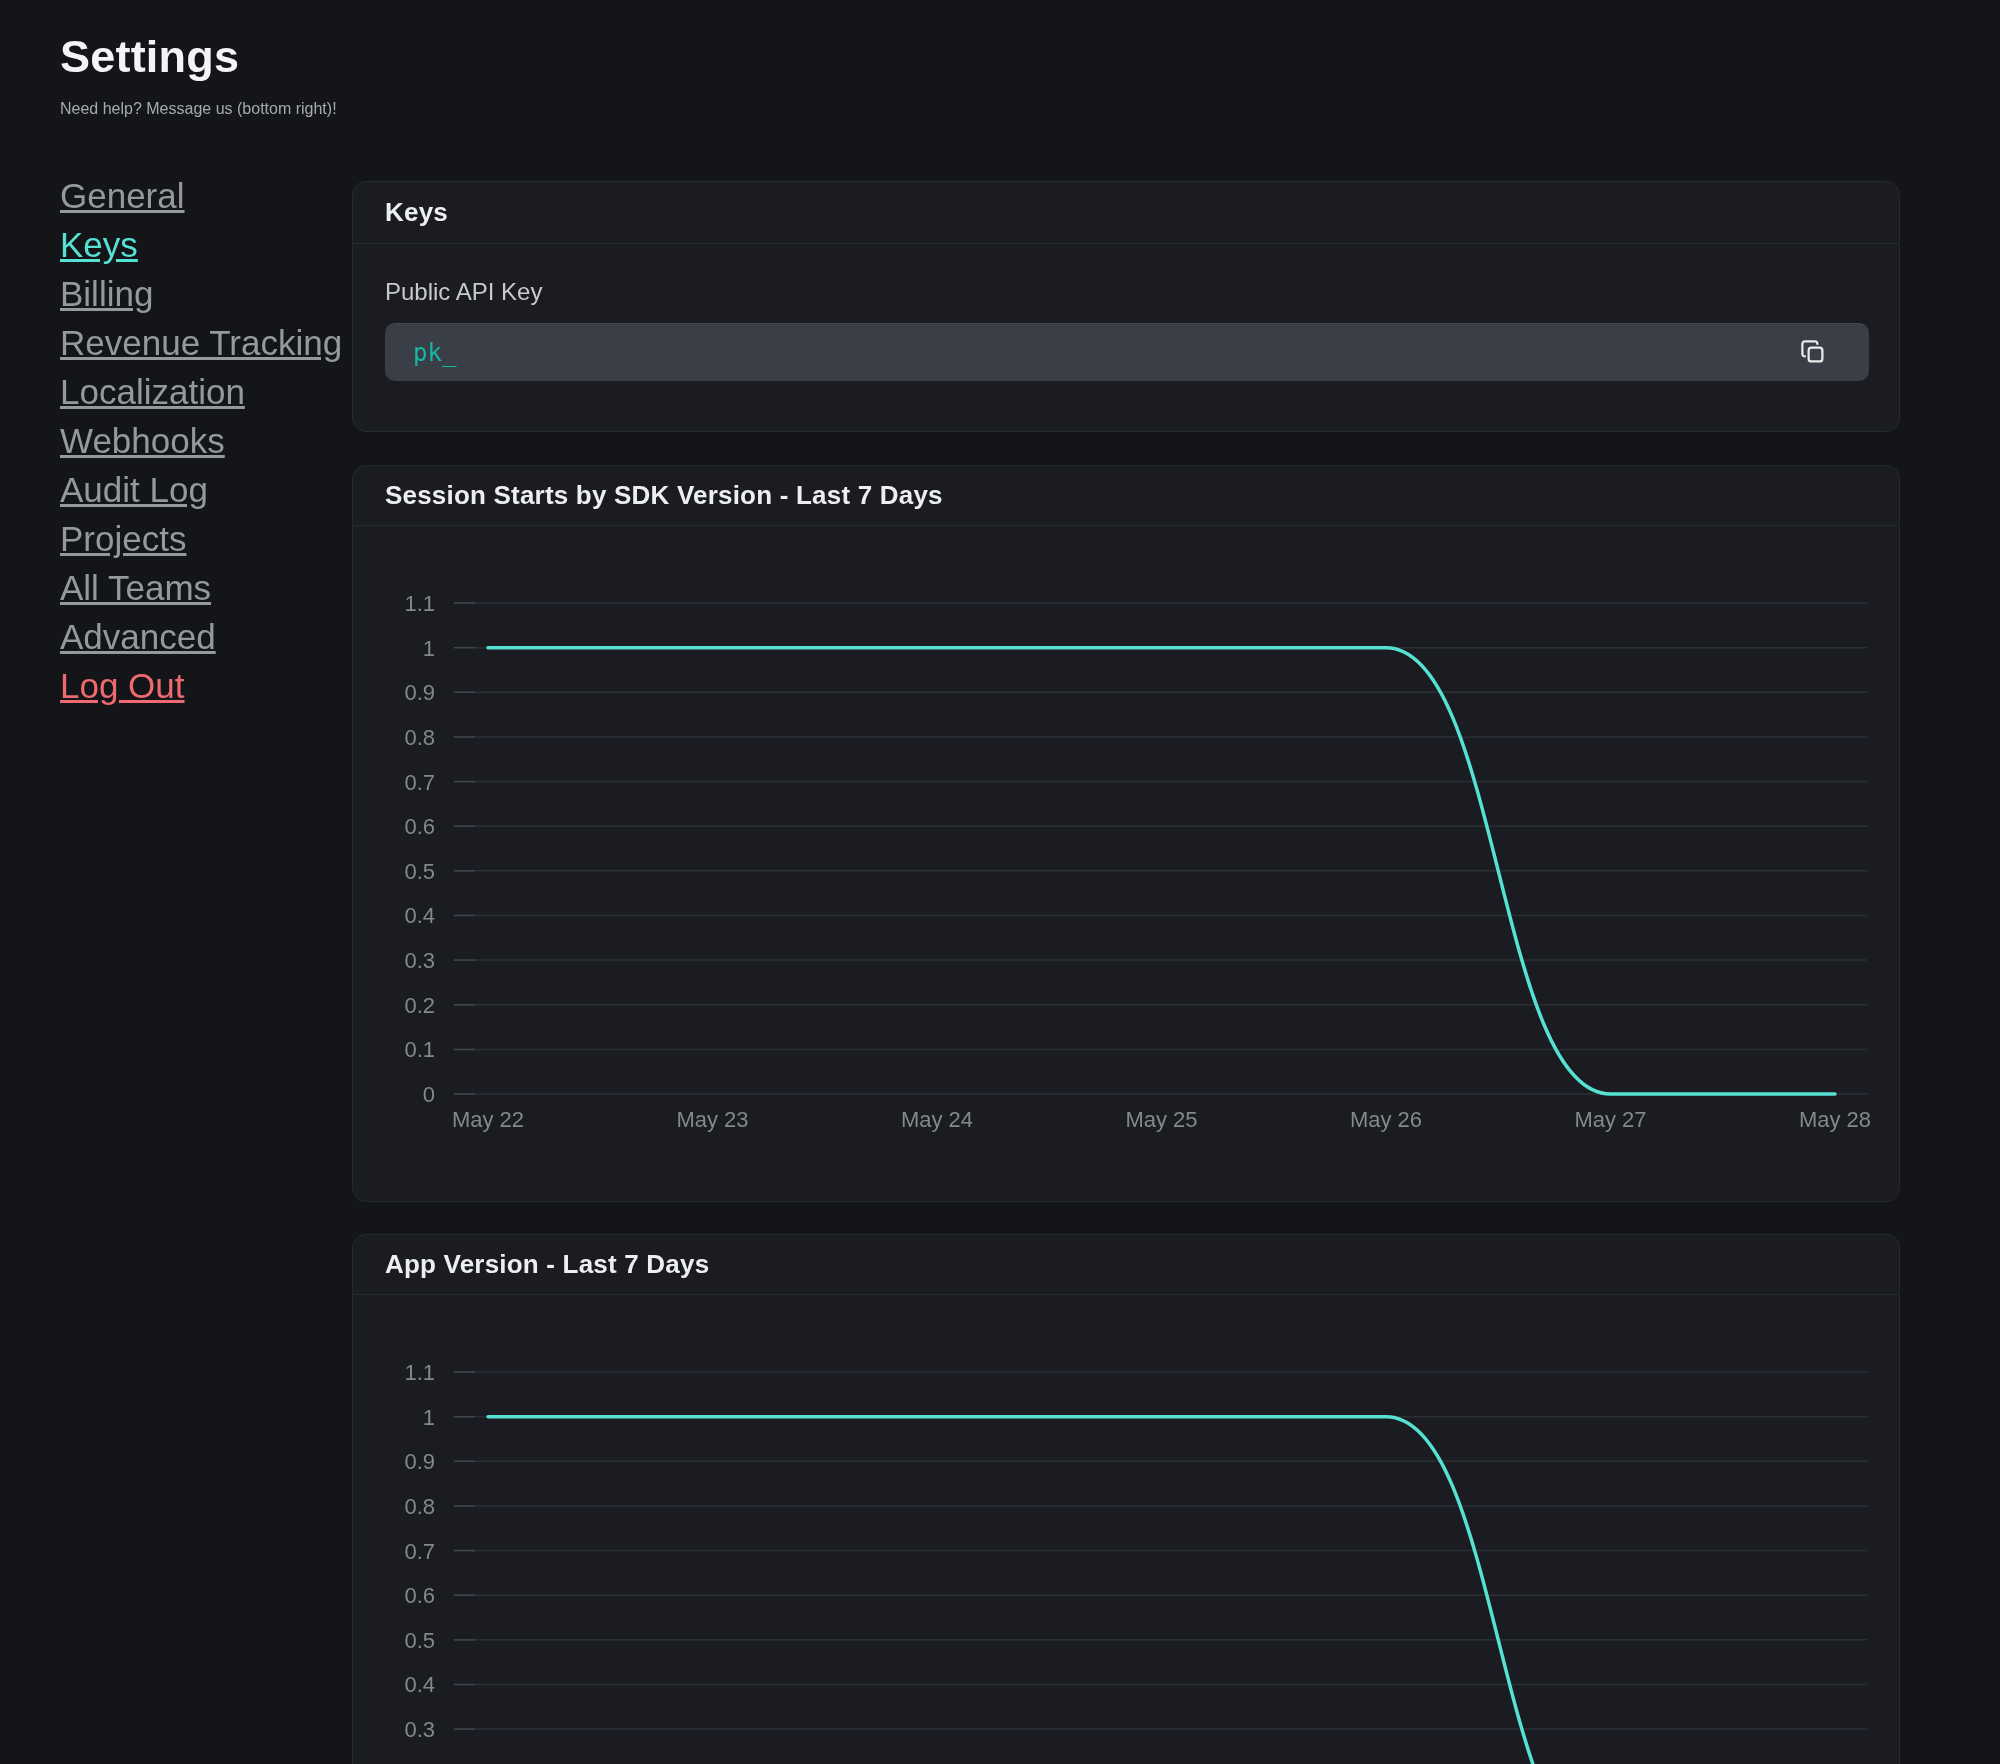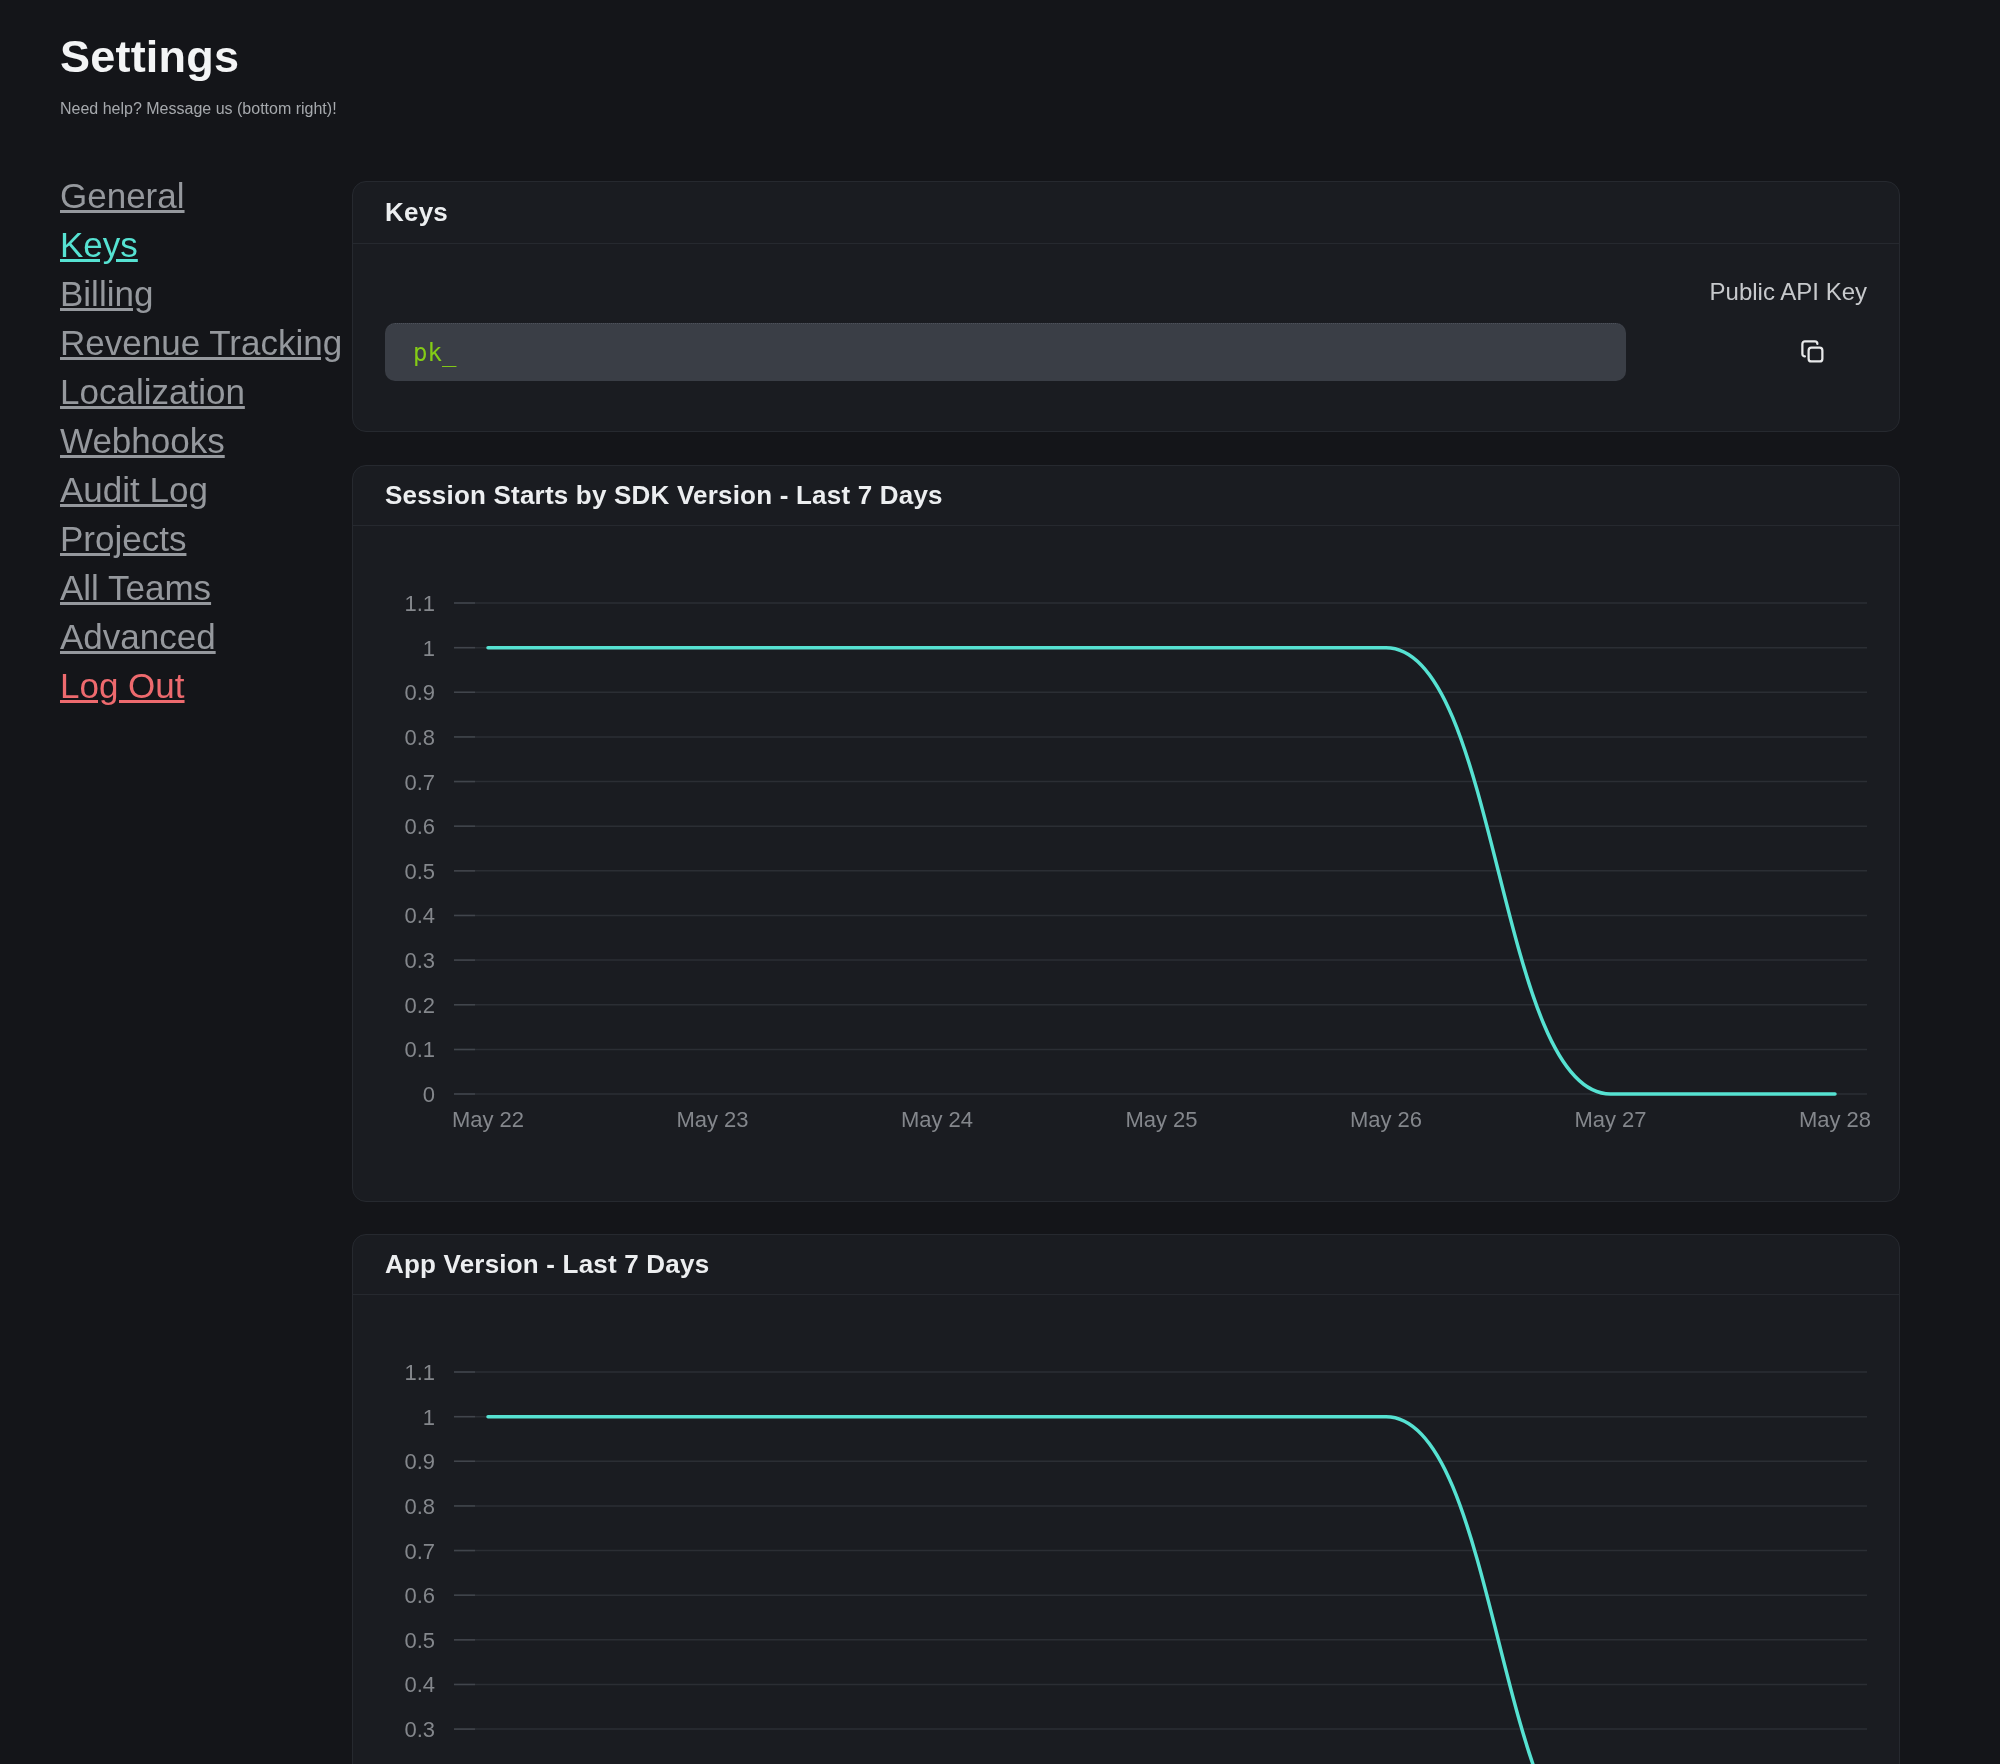--- a/index.html
+++ b/index.html
@@ -41,31 +41,31 @@
   .card-header {
     height: 62px;
     display: flex; align-items: center;
     padding: 0 32px;
     border-bottom: 1px solid #26292f;
   }
   .card-title { font-size: 26px; font-weight: 700; color: #eceef0; letter-spacing: 0.2px; }
 
   #keys-card { margin-top: 10px; height: 251px; }
   #keys-card .card-body { padding: 34px 32px 0 32px; }
-  .field-label { font-size: 24px; color: #c7c9cc; display: block; text-align: right; }
+  .field-label { font-size: 24px; color: #c7c9cc; display: block; }
   .input-wrap { position: relative; margin-top: 17px; }
   .api-key-input {
-    width: 1241px; height: 58px;
+    width: 1484px; height: 58px;
     background: #3a3e46;
     border: none; outline: none;
     border-top: 1px dotted #4d515a;
     border-radius: 10px;
     padding: 0 70px 0 28px;
     font-family: "DejaVu Sans Mono", monospace;
-    font-size: 24px; color: #84cc16;
+    font-size: 24px; color: #14b8a6;
   }
   .copy-btn {
     position: absolute; right: 36px; top: 50%;
     transform: translateY(-50%);
     width: 36px; height: 36px;
     background: transparent; border: none; cursor: pointer;
     display: flex; align-items: center; justify-content: center;
     padding: 0;
   }
   .copy-btn svg { display: block; }

